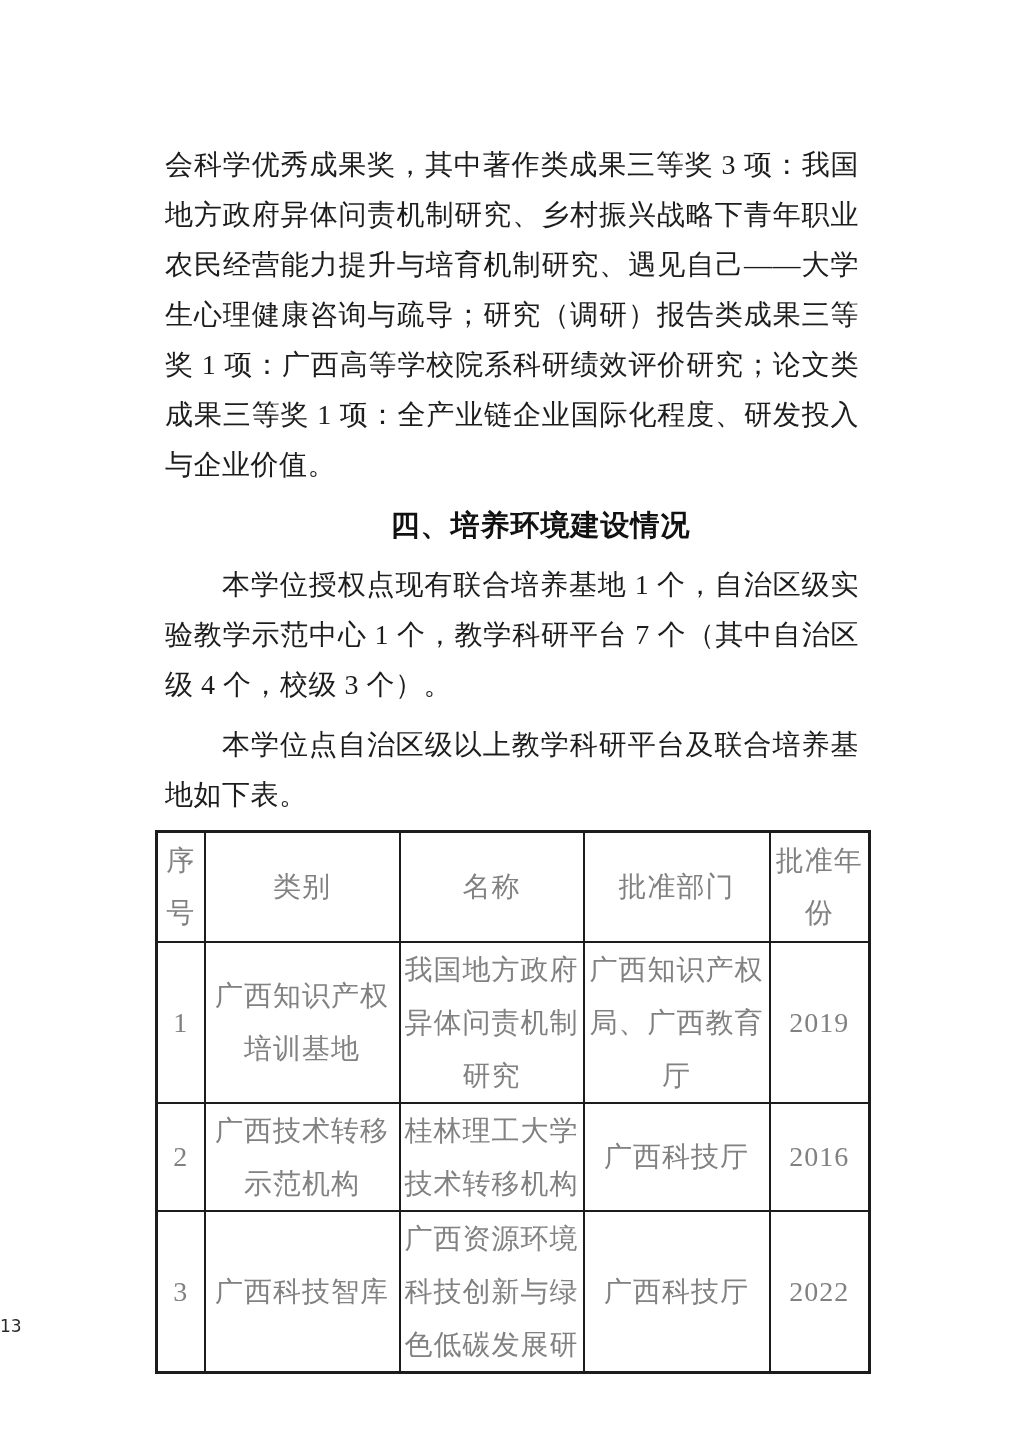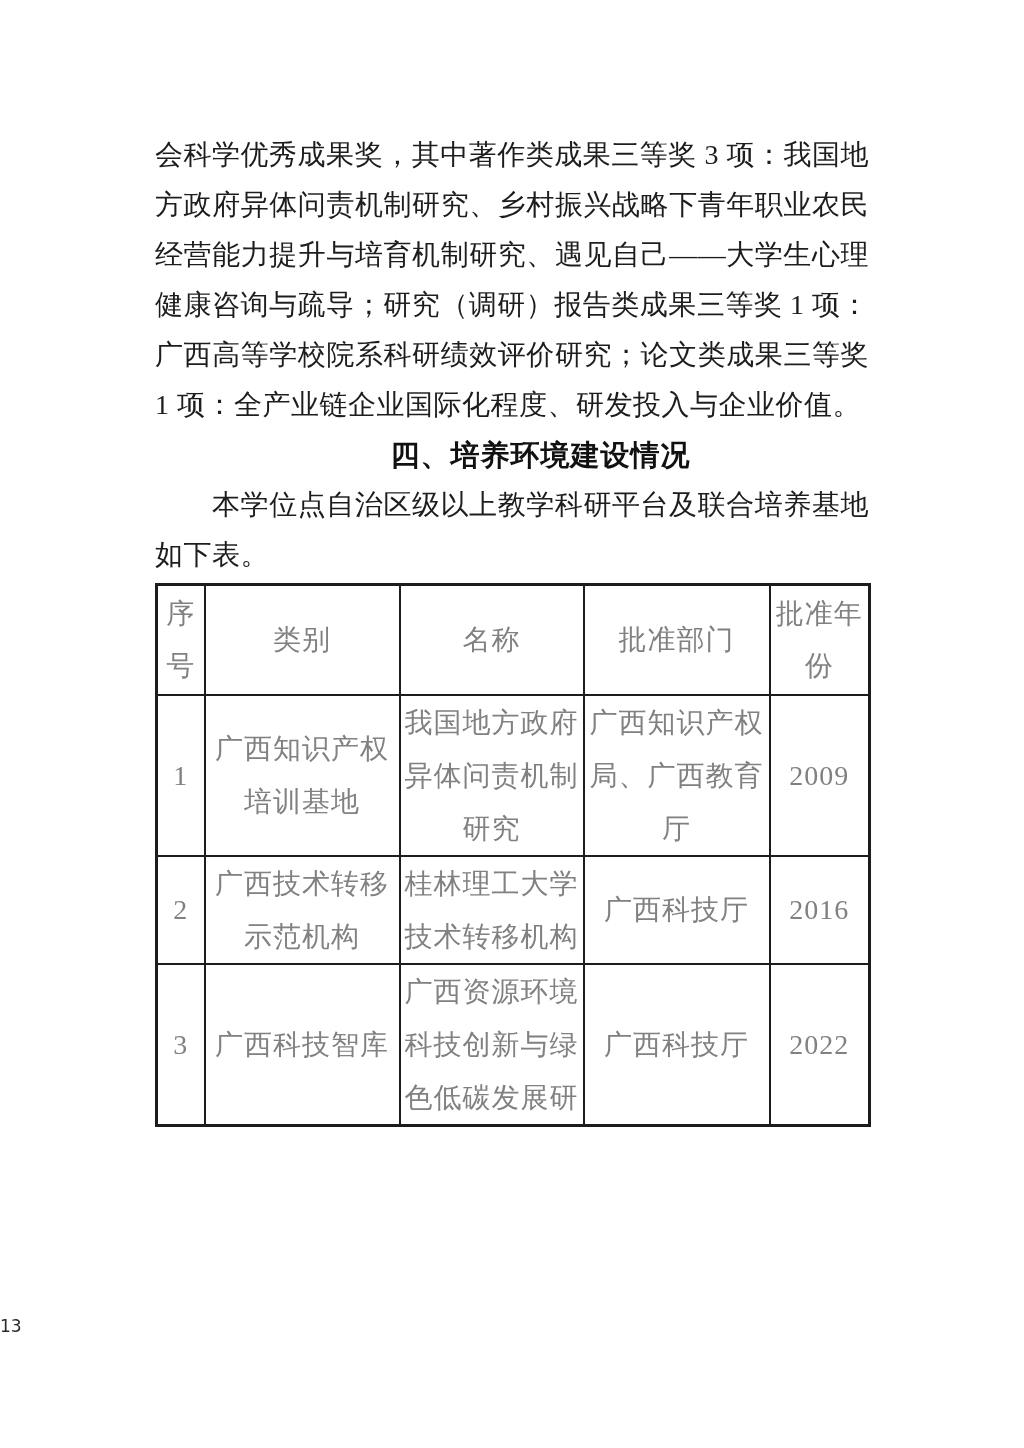--- a/index.html
+++ b/index.html
@@ -21,21 +21,21 @@
     left: 155px;
     top: 130px;
     width: 714px;
     font-size: 28px;
     line-height: 50px;
     letter-spacing: 0.5px;
     text-align: justify;
     text-justify: inter-character;
   }
   .para {
-    margin: 0;
+    margin: 10px;
   }
   .para.indent {
     text-indent: 57px;
   }
   .section-heading {
     margin: 0;
     font-family: "Liberation Sans", sans-serif;
     font-weight: 700;
     font-size: 29px;
     line-height: 50px;
@@ -87,20 +87,21 @@
 </head>
 <body>
 
 <div class="page">
   <div class="content">
 
     <p class="para">会科学优秀成果奖，其中著作类成果三等奖 3 项：我国地方政府异体问责机制研究、乡村振兴战略下青年职业农民经营能力提升与培育机制研究、遇见自己——大学生心理健康咨询与疏导；研究（调研）报告类成果三等奖 1 项：广西高等学校院系科研绩效评价研究；论文类成果三等奖 1 项：全产业链企业国际化程度、研发投入与企业价值。</p>
 
     <h3 class="section-heading">四、培养环境建设情况</h3>
 
+    <p class="para indent">本学位授权点现有联合培养基地 1 个，自治区级实验教学示范中心 1 个，教学科研平台 7 个（其中自治区级 4 个，校级 3 个）。</p>
 
     <p class="para indent">本学位点自治区级以上教学科研平台及联合培养基地如下表。</p>
 
     <table class="platforms">
       <colgroup>
         <col class="col-no">
         <col class="col-cat">
         <col class="col-name">
         <col class="col-dept">
         <col class="col-year">
@@ -113,21 +114,21 @@
           <th>批准部门</th>
           <th>批准年份</th>
         </tr>
       </thead>
       <tbody>
         <tr class="row-1">
           <td>1</td>
           <td>广西知识产权培训基地</td>
           <td>我国地方政府异体问责机制研究</td>
           <td>广西知识产权局、广西教育厅</td>
-          <td>2009</td>
+          <td>2019</td>
         </tr>
         <tr class="row-2">
           <td>2</td>
           <td>广西技术转移示范机构</td>
           <td>桂林理工大学技术转移机构</td>
           <td>广西科技厅</td>
           <td>2016</td>
         </tr>
         <tr class="row-3">
           <td>3</td>

